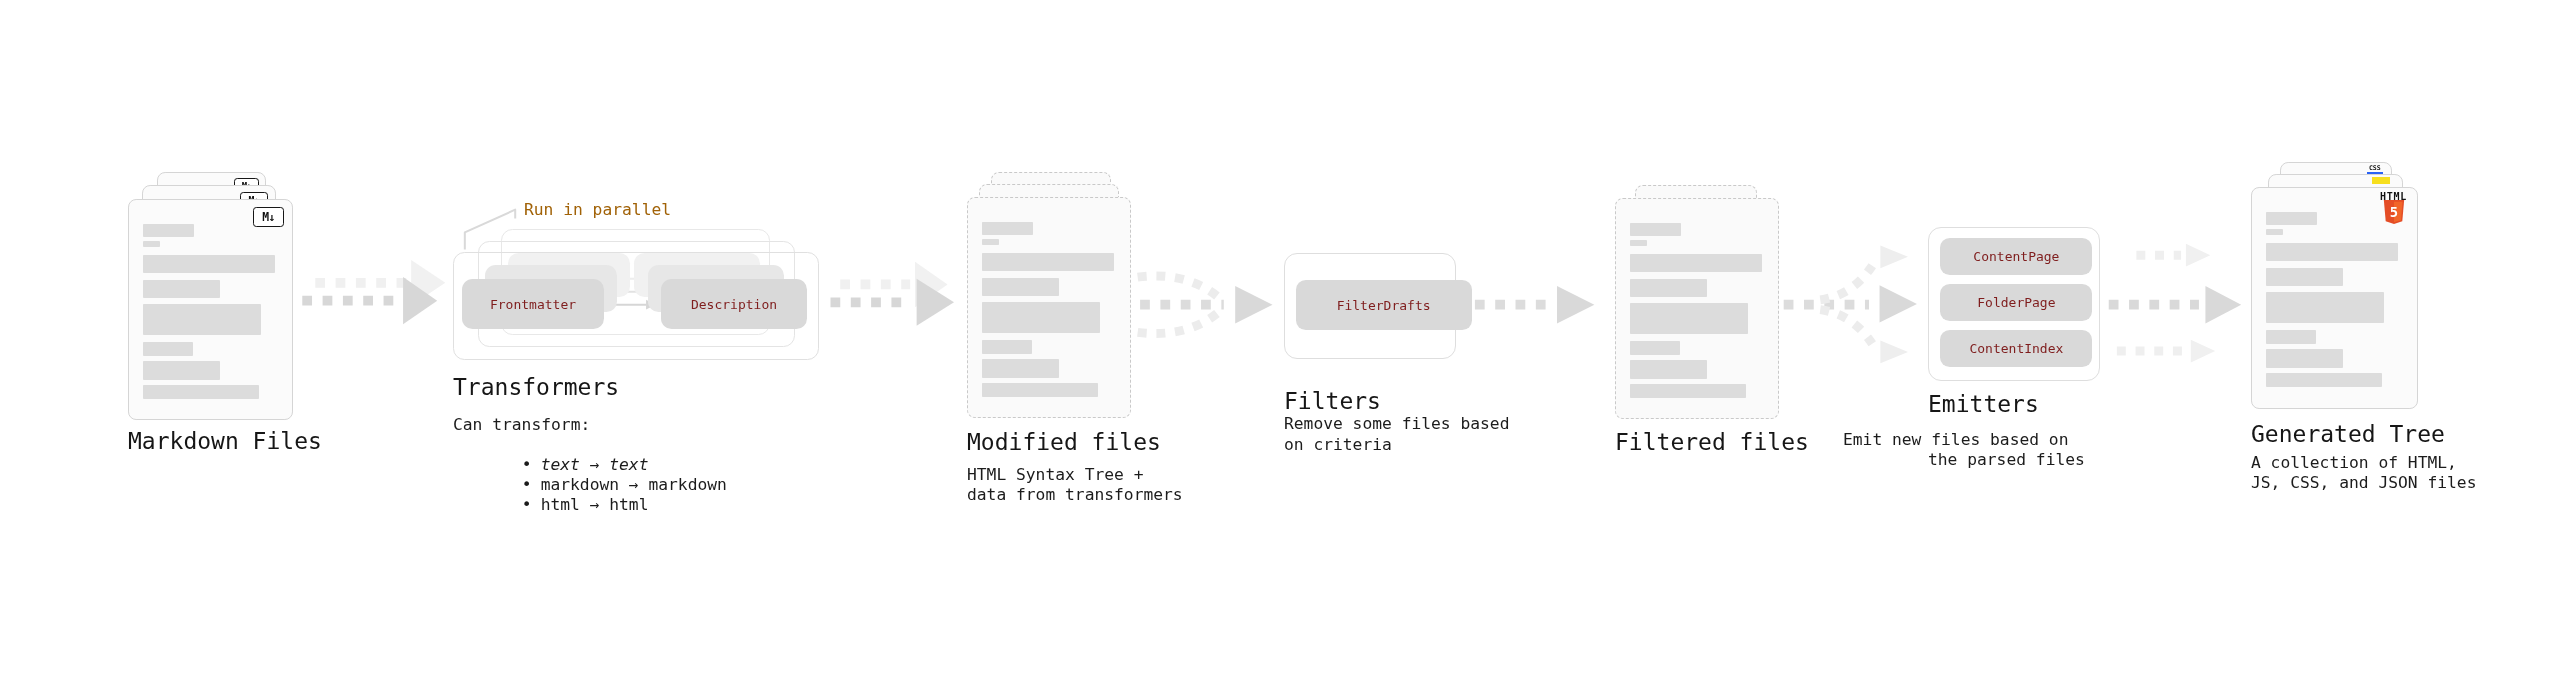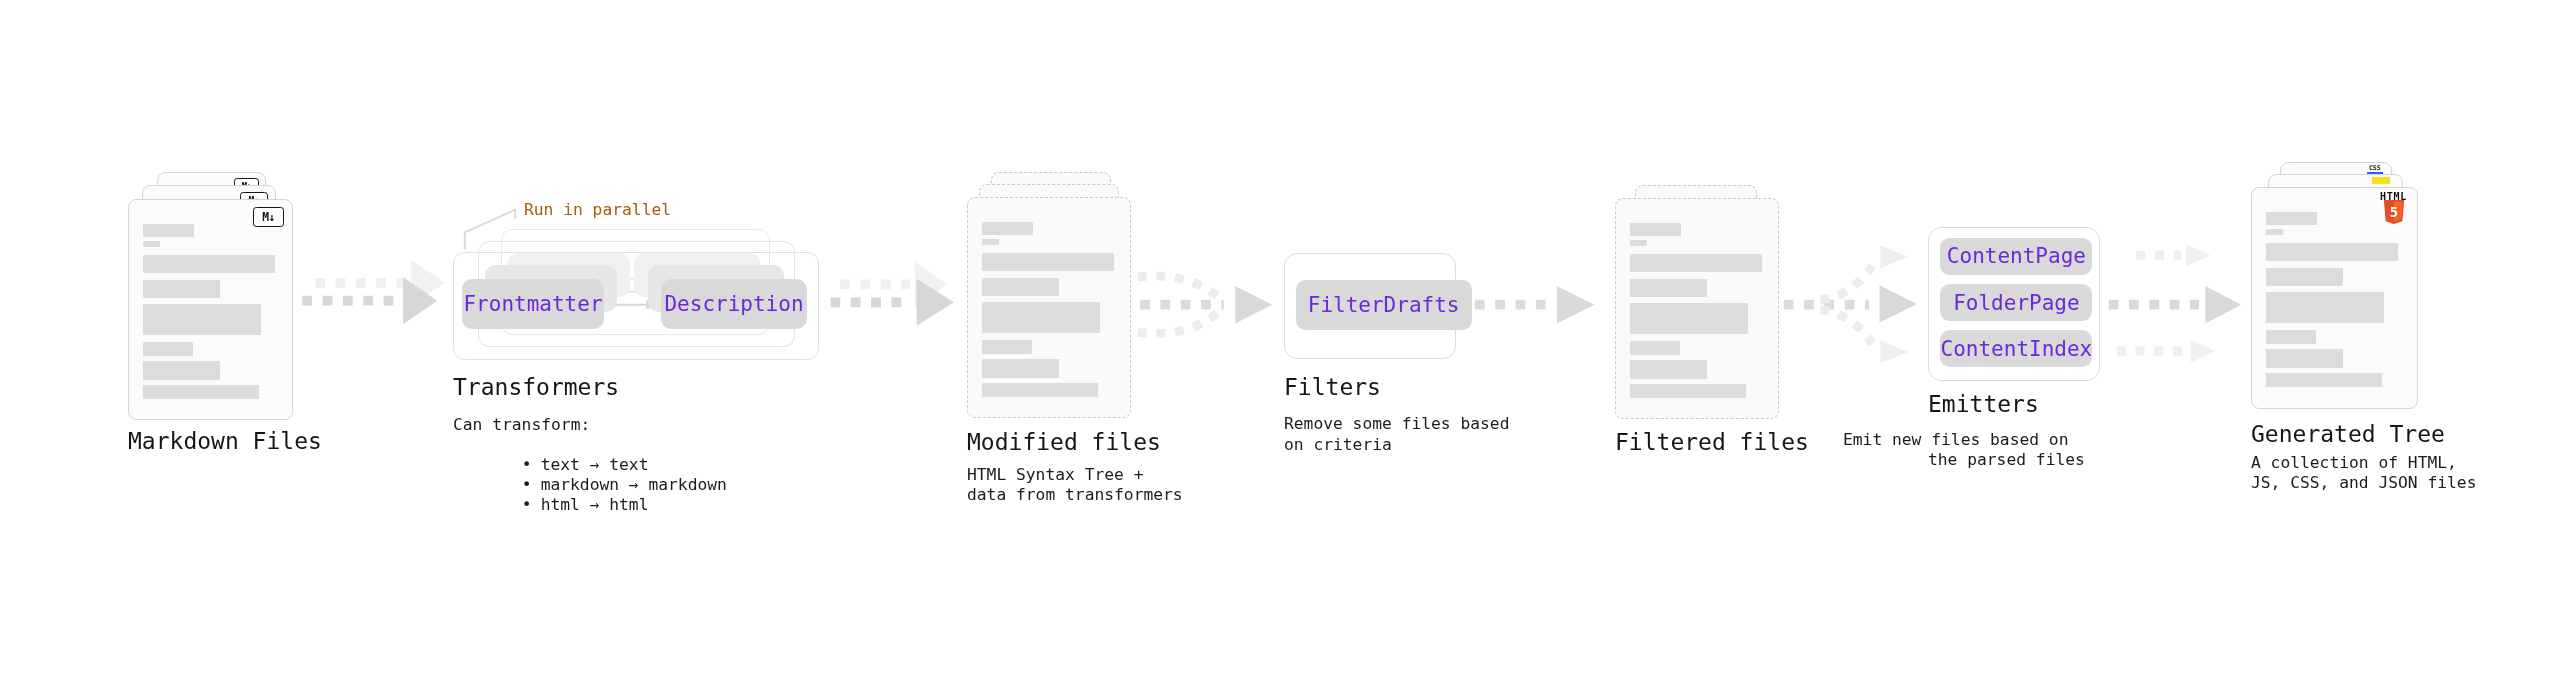--- a/index.html
+++ b/index.html
@@ -15,21 +15,21 @@
 
   
   .md-badge{position:absolute;box-sizing:border-box;border:1.6px solid #161616;border-radius:3.3px;
             background:#fff;color:#111;font-weight:bold;display:flex;align-items:center;
             justify-content:center;letter-spacing:-0.8px;}
 
   
   .outline-box{position:absolute;box-sizing:border-box;border:1.6px solid #e2e2e2;
                border-radius:11.4px;background:transparent;}
   .pill{position:absolute;box-sizing:border-box;background:#d9d9d9;border-radius:10.6px;
-        display:flex;align-items:center;justify-content:center;font-size:21px;color:#6d28d9;}
+        display:flex;align-items:center;justify-content:center;font-size:13px;color:#7f1d1d;}
   .pill.ghost2{background:#e7e7e7;}
   .pill.ghost3{background:#f1f1f1;}
 
   .panel{position:absolute;box-sizing:border-box;border:1.6px solid #dedede;border-radius:13px;background:#fff;}
 
   .stage-title{position:absolute;font-size:23px;line-height:24.4px;color:#161616;white-space:pre;}
   .stage-desc{position:absolute;font-size:16.3px;line-height:20.3px;color:#1c1c1c;white-space:pre;}
   .bullet-line{position:absolute;font-size:16.3px;color:#1c1c1c;white-space:pre;}
   .bullet-line .dot{margin-right:9px;}
   .annotation{position:absolute;font-size:16.3px;color:#a16207;white-space:pre;}
@@ -140,21 +140,21 @@
     <div class="pill ghost3" style="left:508px;top:253px;width:122px;height:44px;"></div>
     <div class="pill ghost3" style="left:634px;top:253px;width:126px;height:44px;"></div>
     <div class="pill ghost2" style="left:485px;top:265px;width:132px;height:47px;"></div>
     <div class="pill ghost2" style="left:648px;top:265px;width:136px;height:47px;"></div>
 
     <div class="pill" style="left:462px;top:279px;width:142px;height:50px;">Frontmatter</div>
     <div class="pill" style="left:661px;top:279px;width:146px;height:50px;">Description</div>
 
     <div class="stage-title" style="left:453px;top:375px;">Transformers</div>
     <div class="stage-desc" style="left:453px;top:415px;">Can transform:</div>
-    <div class="bullet-line" style="left:463px;top:436px;">
+    <div class="bullet-line" style="left:463px;top:436px;font-style:italic;">
       <span class="dot">•</span><span>text → text</span>
     </div>
     <div class="bullet-line" style="left:463px;top:456px;">
       <span class="dot">•</span><span>markdown → markdown</span>
     </div>
     <div class="bullet-line" style="left:463px;top:476px;">
       <span class="dot">•</span><span>html → html</span>
     </div>
   </div>
 
@@ -175,21 +175,21 @@
     </div>
     <div class="stage-title" style="left:967px;top:430px;">Modified files</div>
     <div class="stage-desc" style="left:967px;top:465px;">HTML Syntax Tree +</div>
     <div class="stage-desc" style="left:967px;top:485px;">data from transformers</div>
   </div>
 
   <div>
     <div class="panel" style="left:1284px;top:253px;width:172px;height:106px;">
       <div class="pill" style="left:10.6px;top:26px;width:176px;height:50px;border-radius:9.8px;">FilterDrafts</div>
     </div>
-    <div class="stage-title" style="left:1284px;top:375px;">Filters</div>
+    <div class="stage-title" style="left:1284px;top:389px;">Filters</div>
     <div class="stage-desc" style="left:1284px;top:414px;">Remove some files based</div>
     <div class="stage-desc" style="left:1284px;top:435px;">on criteria</div>
   </div>
 
   <div>
     <div class="file-card dashed" style="left:1635px;top:185px;width:122px;height:221px;"></div>
     <div class="file-card dashed" style="left:1615px;top:198px;width:164px;height:221px;">
       <div class="bars">
           <div class="bar" style="top: 24.4px; width: 51px; height: 12.2px;"></div>
           <div class="bar" style="top: 41px; width: 17px; height: 5.7px;"></div>

